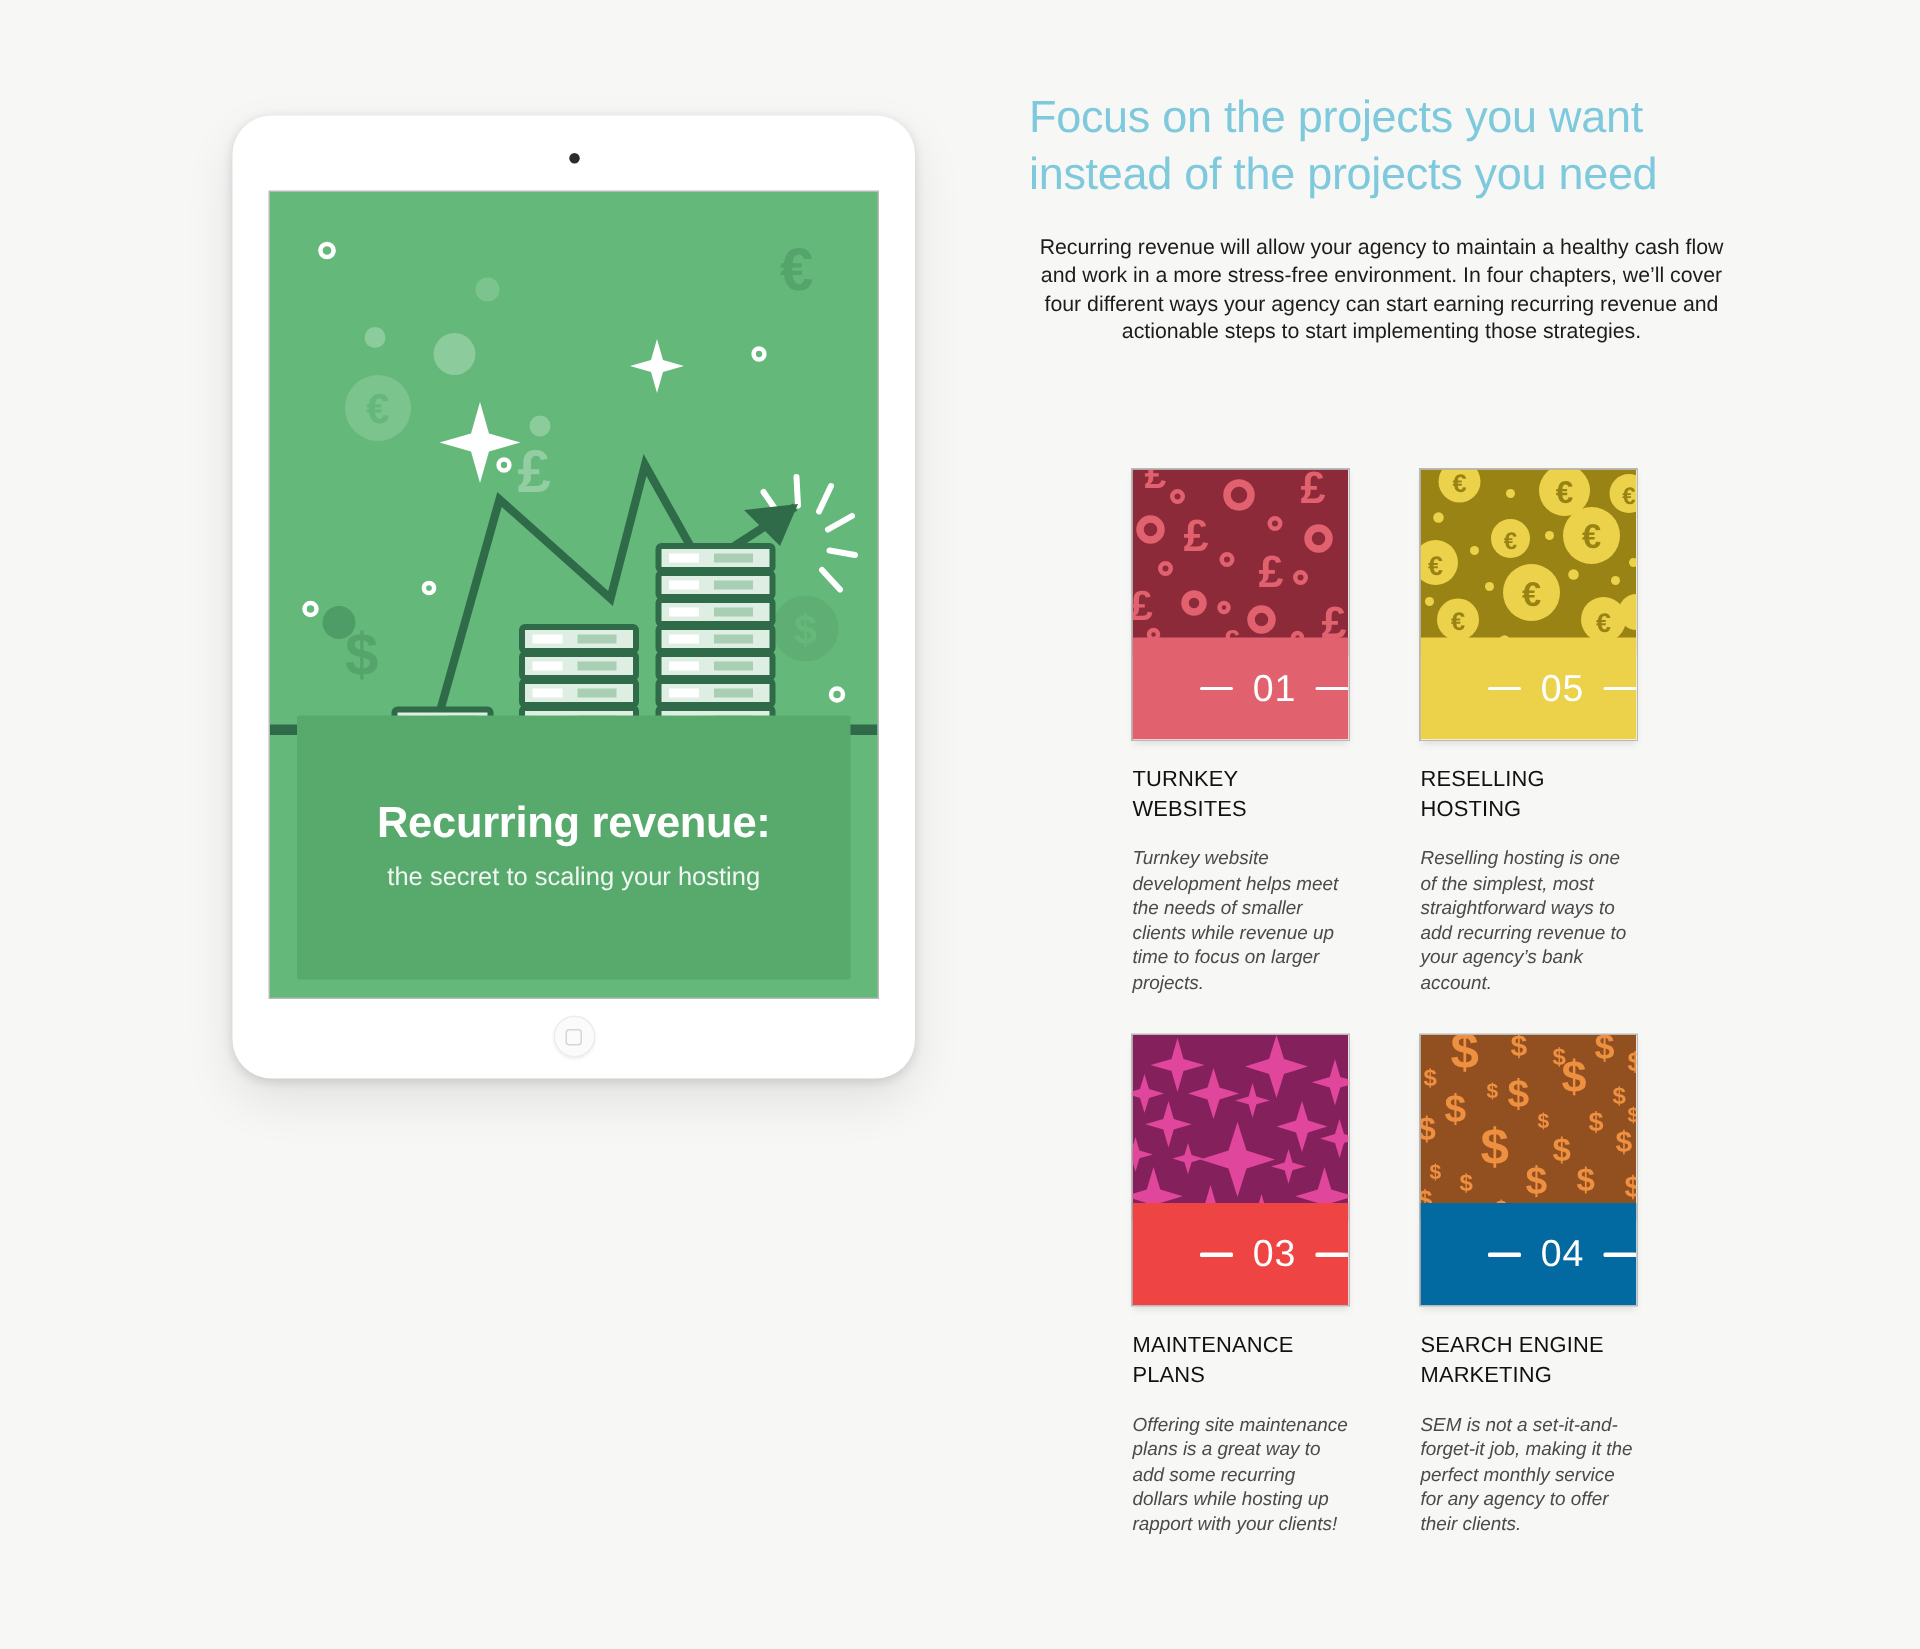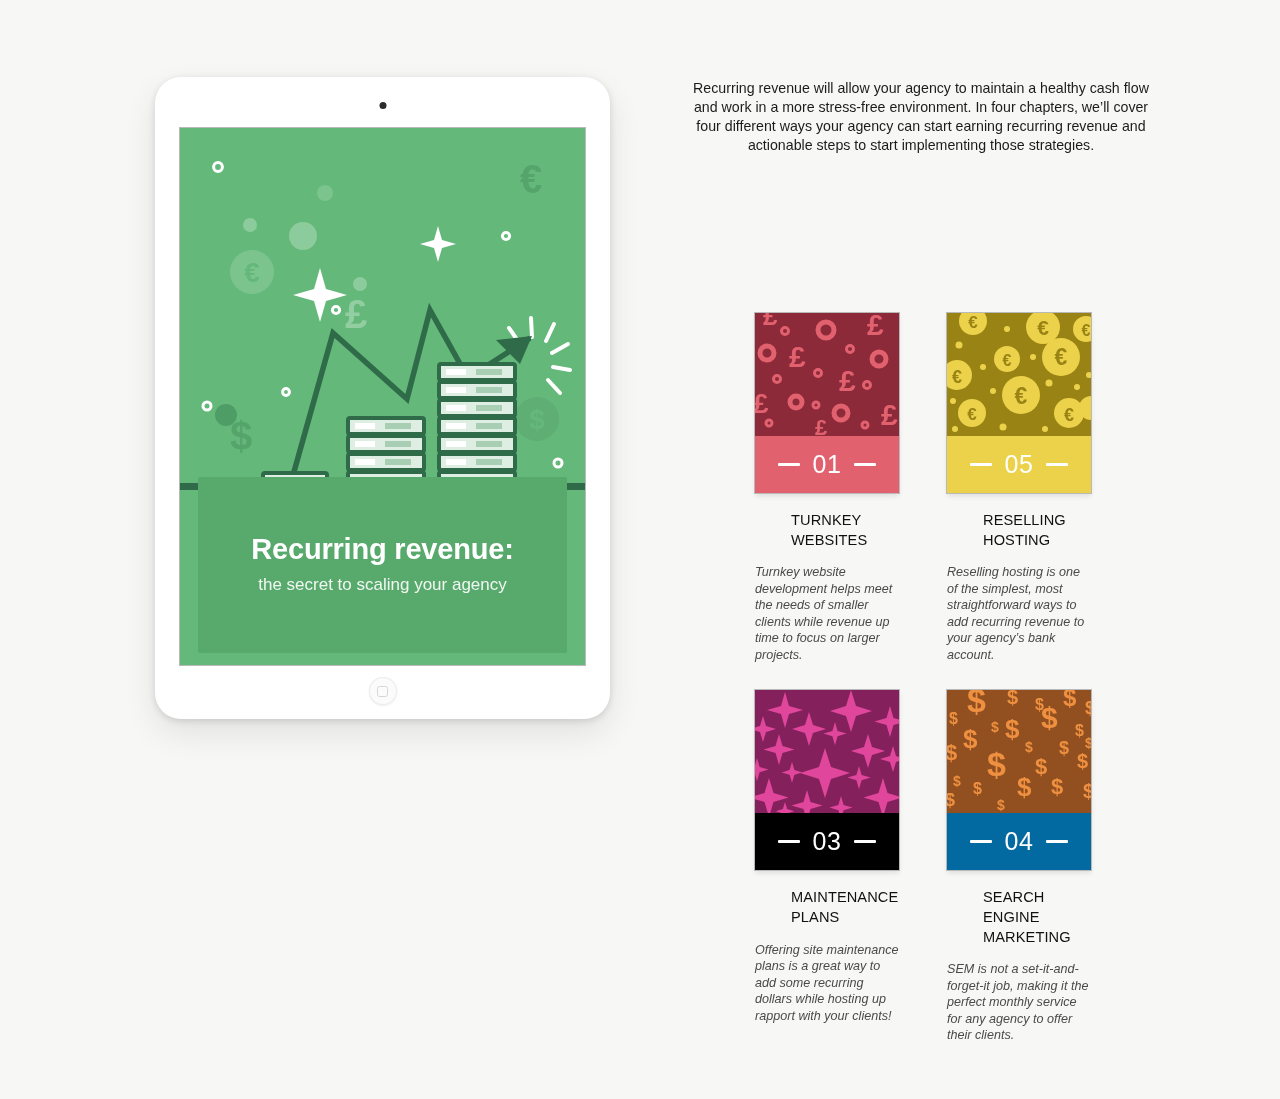--- a/index.html
+++ b/index.html
@@ -66,29 +66,29 @@
     display: grid; grid-template-columns: 144px 144px; column-gap: 48px; row-gap: 27px;
   }
   .chapter { width: 144px; }
   .thumb {
     width: 144px; height: 180px; position: relative; overflow: hidden;
     box-shadow: 0 0 0 1px #b9b9b9, 0 3px 5px rgba(0,0,0,.10);
   }
   .thumb .pattern { position: absolute; left: 0; top: 0; width: 144px; height: 124px; overflow: hidden; }
   .thumb .pattern svg { display:block; width:144px; height:124px; }
   .thumb .numberbar {
-    position: absolute; left: 0; bottom: 0; width: 144px; height: 57px;
-    display: flex; align-items: center; justify-content: center; gap: 13px;
+    position: absolute; left: 0; bottom: 0; width: 144px; height: 68px;
+    display: flex; align-items: center; justify-content: flex-end; gap: 13px;
   }
   .numberbar .dash { width: 22px; height: 2.6px; background: #fff; border-radius: 1px; }
   .numberbar .num { color: #fff; font-size: 25px; letter-spacing: .5px; line-height: 1; }
 
   .ch-title {
     margin-top: 18px; font-size: 14.6px; color: #111; line-height: 1.35;
-    text-transform: uppercase; letter-spacing: .1px; margin-left: 36px;
+    text-transform: uppercase; letter-spacing: .1px;
   }
   .ch-desc {
     margin-top: 14px; font-size: 12.6px; font-style: italic; color: #4a4a4a; line-height: 1.31;
   }
 </style>
 </head>
 <body>
 
 <div class="page">
 
@@ -201,31 +201,32 @@
                 <rect x="259" y="344" width="76" height="16" rx="2" fill="#dfeee3" stroke="#2f6b48" stroke-width="4"></rect>
                 <rect x="266" y="349" width="20" height="6" fill="#ffffff"></rect>
                 <rect x="296" y="349" width="26" height="6" fill="#a8cfb4"></rect>
               </g>
             </g>
           </g>
         </svg>
 
         <div class="cover-plate">
           <div class="cover-title">Recurring revenue:</div>
-          <div class="cover-sub">the secret to scaling your agency</div>
+          <div class="cover-sub">the secret to scaling your hosting</div>
         </div>
       </div>
 
       <div class="tablet-home">
           <i></i>
         </div>
     </div>
   </div>
 
   <div class="right">
+    <h1 class="headline">Focus on the projects you want instead of the projects you need</h1>
     <p class="intro">Recurring revenue will allow your agency to maintain a healthy cash flow and work in a more stress-free environment. In four chapters, we’ll cover four different ways your agency can start earning recurring revenue and actionable steps to start implementing those strategies.</p>
   </div>
 
   <div class="chapters">
 
     <div class="chapter">
       <div class="thumb">
         <div class="pattern">
           <svg viewBox="0 0 144 124" xmlns="http://www.w3.org/2000/svg" aria-hidden="true">
             <rect width="144" height="124" fill="#8c2a39"></rect>
@@ -337,21 +338,21 @@
               <path d="M37 72 l2.4 8 l8 2.4 l-8 2.4 l-2.4 8 l-2.4 -8 l-8 -2.4 l8 -2.4 Z"></path>
               <path d="M104 76 l2.6 9 l9 2.6 l-9 2.6 l-2.6 9 l-2.6 -9 l-9 -2.6 l9 -2.6 Z"></path>
               <path d="M14 88 l4.5 15 l15 4.5 l-15 4.5 l-4.5 15 l-4.5 -15 l-15 -4.5 l15 -4.5 Z"></path>
               <path d="M128 88 l4.5 15 l15 4.5 l-15 4.5 l-4.5 15 l-4.5 -15 l-15 -4.5 l15 -4.5 Z"></path>
               <path d="M52 100 l3.5 12 l12 3.5 l-12 3.5 l-3.5 12 l-3.5 -12 l-12 -3.5 l12 -3.5 Z"></path>
               <path d="M86 106 l2.6 9 l9 2.6 l-9 2.6 l-2.6 9 l-2.6 -9 l-9 -2.6 l9 -2.6 Z"></path>
               <path d="M30 112 l2.2 7 l7 2.2 l-7 2.2 l-2.2 7 l-2.2 -7 l-7 -2.2 l7 -2.2 Z"></path>
             </g>
           </svg>
         </div>
-        <div class="numberbar" style="background:#000000">
+        <div class="numberbar" style="background:#ef4444">
           <span class="dash"></span>
           <span class="num">03</span>
           <span class="dash"></span>
         </div>
       </div>
       <div class="ch-title">MAINTENANCE PLANS</div>
       <div class="ch-desc">Offering site maintenance plans is a great way to add some recurring dollars while hosting up rapport with your clients!</div>
     </div>
 
     <div class="chapter">

